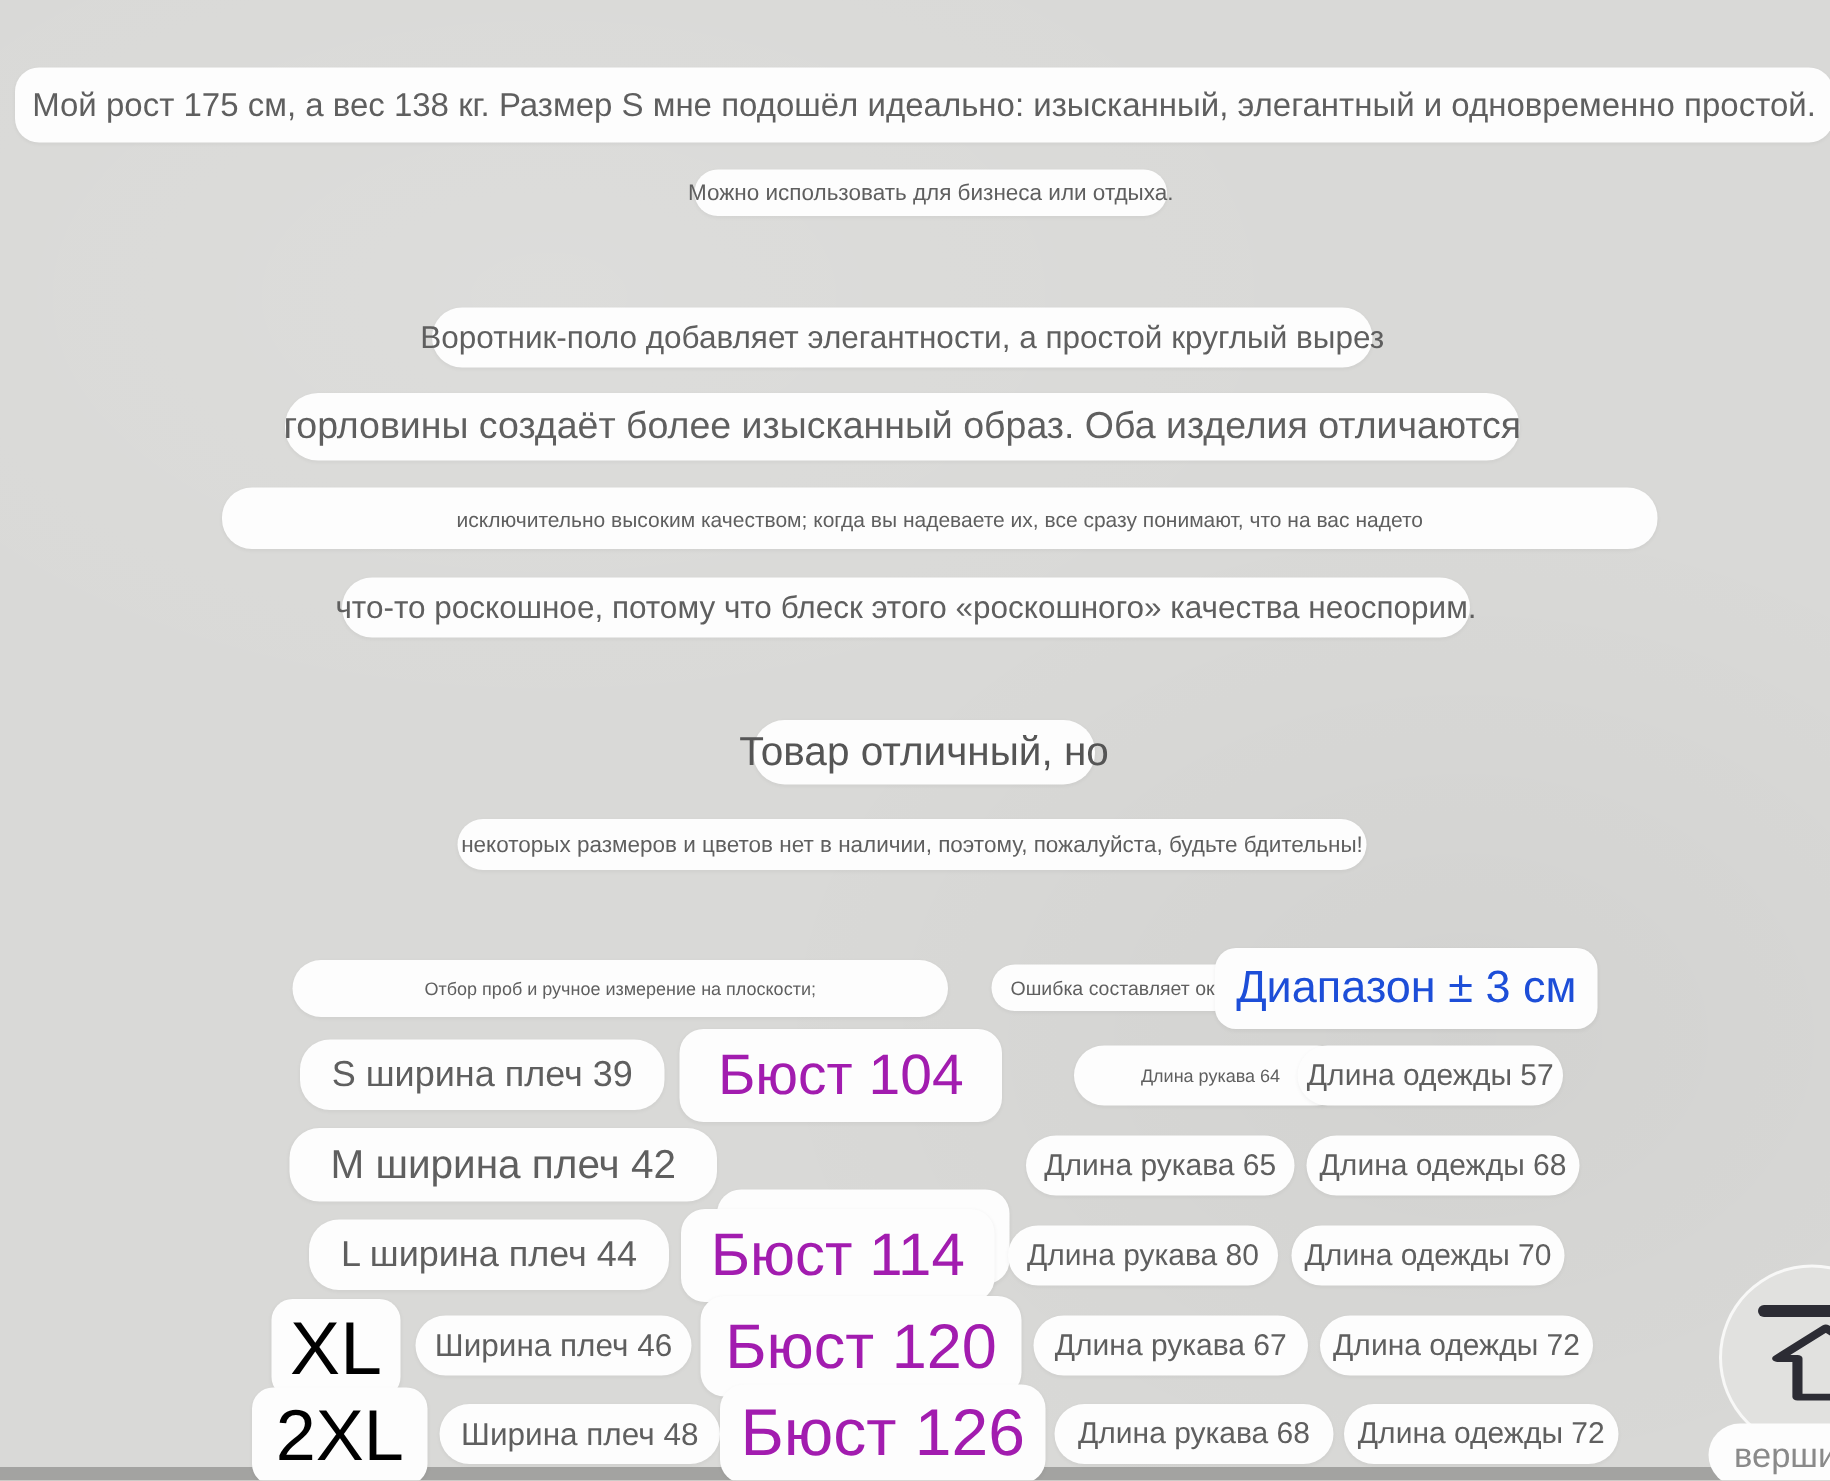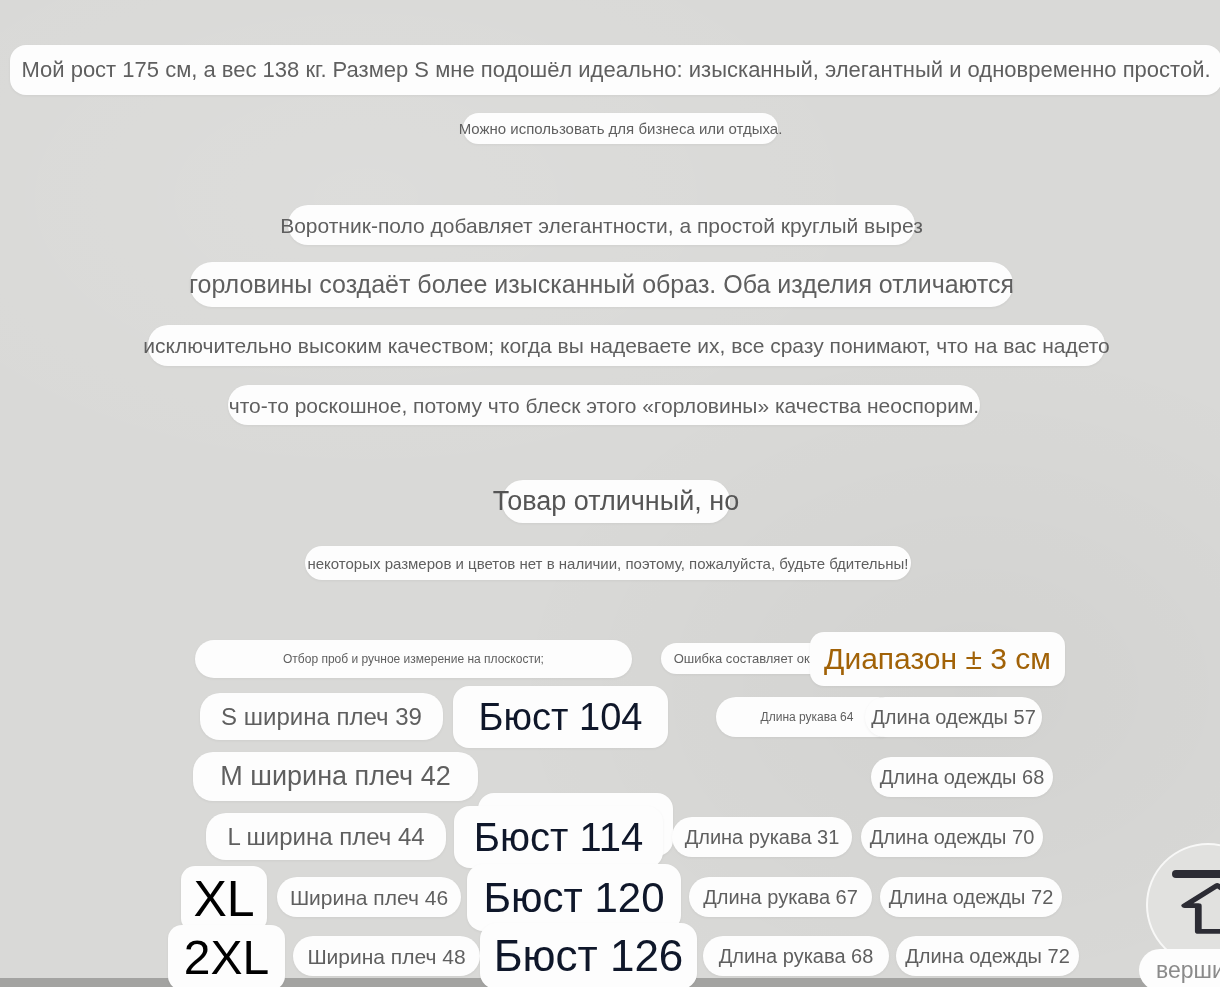--- a/index.html
+++ b/index.html
@@ -22,21 +22,21 @@
     background:#fdfdfd;
     border-radius:20px;
     display:flex;align-items:center;justify-content:center;
     color:#5f5f5f;
     white-space:nowrap;
     box-shadow:0 1px 3px rgba(0,0,0,0.05);
     z-index:1;
     line-height:1;
   }
   .bubble.dark{color:#000000;}
-  .bubble.big-num{color:#0f172a;font-weight:400;}
+  .bubble.big-num{color:#a21caf;font-weight:400;}
   .back-top-btn{
     position:absolute;
     left:1146px;top:843px;width:124px;height:124px;
     border-radius:50%;
     background:#e1e1df;
     border:2px solid rgba(255,255,255,0.75);
     box-sizing:border-box;
     z-index:2;
   }
   .back-top-label{
@@ -55,42 +55,43 @@
 
 <div class="stage">
 
   <div class="bottom-strip"></div>
 
   <div class="bubble" style="left:10px;top:45px;width:1212px;height:50px;font-size:22px;border-radius:16px;">Мой рост 175 см, а вес 138 кг. Размер S мне подошёл идеально: изысканный, элегантный и одновременно простой.</div>
   <div class="bubble" style="left:463px;top:113px;width:315px;height:31px;font-size:15px;border-radius:16px;">Можно использовать для бизнеса или отдыха.</div>
 
   <div class="bubble" style="left:190px;top:262px;width:823px;height:45px;font-size:25px;border-radius:22px;">горловины создаёт более изысканный образ. Оба изделия отличаются</div>
   <div class="bubble" style="left:288px;top:205px;width:627px;height:40px;font-size:21px;">Воротник-поло добавляет элегантности, а простой круглый вырез</div>
-  <div class="bubble" style="left:148px;top:325px;width:957px;height:41px;font-size:21px;">исключительно высоким качеством; когда вы надеваете их, все сразу понимают, что на вас надето</div>
-  <div class="bubble" style="left:228px;top:385px;width:752px;height:40px;font-size:21px;">что-то роскошное, потому что блеск этого «горловины» качества неоспорим.</div>
+  <div class="bubble" style="left:148px;top:325px;width:957px;height:41px;font-size:14px;">исключительно высоким качеством; когда вы надеваете их, все сразу понимают, что на вас надето</div>
+  <div class="bubble" style="left:228px;top:385px;width:752px;height:40px;font-size:21px;">что-то роскошное, потому что блеск этого «роскошного» качества неоспорим.</div>
 
   <div class="bubble" style="left:305px;top:546px;width:606px;height:34px;font-size:15px;border-radius:17px;">некоторых размеров и цветов нет в наличии, поэтому, пожалуйста, будьте бдительны!</div>
   <div class="bubble" style="left:502px;top:480px;width:228px;height:43px;font-size:27px;border-radius:21px;color:#555;">Товар отличный, но</div>
 
   <div class="bubble" style="left:195px;top:640px;width:437px;height:38px;font-size:12px;">Отбор проб и ручное измерение на плоскости;</div>
   <div class="bubble" style="left:661px;top:643px;width:165px;height:31px;font-size:13px;">Ошибка составляет ок.</div>
-  <div class="bubble" style="left:810px;top:632px;width:255px;height:54px;font-size:30px;color:#a16207;border-radius:14px;">Диапазон ± 3 см</div>
+  <div class="bubble" style="left:810px;top:632px;width:255px;height:54px;font-size:30px;color:#1d4ed8;border-radius:14px;">Диапазон ± 3 см</div>
 
   <div class="bubble" style="left:200px;top:693px;width:243px;height:47px;font-size:24px;">S ширина плеч 39</div>
   <div class="bubble big-num" style="left:453px;top:686px;width:215px;height:62px;font-size:38px;border-radius:16px;">Бюст 104</div>
   <div class="bubble" style="left:716px;top:697px;width:182px;height:40px;font-size:12px;">Длина рукава 64</div>
   <div class="bubble" style="left:865px;top:697px;width:177px;height:40px;font-size:20px;">Длина одежды 57</div>
 
   <div class="bubble" style="left:193px;top:752px;width:285px;height:49px;font-size:27px;">М ширина плеч 42</div>
   <div class="bubble big-num" style="left:478px;top:745px;width:195px;height:63px;font-size:41px;border-radius:16px;margin-top:48px;">Бюст 110</div>
+  <div class="bubble" style="left:684px;top:757px;width:179px;height:40px;font-size:20px;">Длина рукава 65</div>
   <div class="bubble" style="left:871px;top:757px;width:182px;height:40px;font-size:20px;">Длина одежды 68</div>
 
   <div class="bubble" style="left:206px;top:813px;width:240px;height:47px;font-size:24px;">L ширина плеч 44</div>
   <div class="bubble big-num" style="left:454px;top:806px;width:209px;height:62px;font-size:40px;border-radius:16px;">Бюст 114</div>
-  <div class="bubble" style="left:672px;top:817px;width:180px;height:40px;font-size:20px;">Длина рукава 31</div>
+  <div class="bubble" style="left:672px;top:817px;width:180px;height:40px;font-size:20px;">Длина рукава 80</div>
   <div class="bubble" style="left:861px;top:817px;width:182px;height:40px;font-size:20px;">Длина одежды 70</div>
 
   <div class="bubble dark" style="left:181px;top:866px;width:86px;height:66px;font-size:50px;border-radius:14px;">XL</div>
   <div class="bubble" style="left:277px;top:877px;width:184px;height:40px;font-size:21px;">Ширина плеч 46</div>
   <div class="bubble big-num" style="left:467px;top:864px;width:214px;height:67px;font-size:42px;border-radius:16px;">Бюст 120</div>
   <div class="bubble" style="left:689px;top:877px;width:183px;height:40px;font-size:20px;">Длина рукава 67</div>
   <div class="bubble" style="left:880px;top:877px;width:182px;height:40px;font-size:20px;">Длина одежды 72</div>
 
   <div class="bubble dark" style="left:168px;top:925px;width:117px;height:65px;font-size:48px;border-radius:14px;">2XL</div>
   <div class="bubble" style="left:293px;top:936px;width:187px;height:40px;font-size:21px;">Ширина плеч 48</div>

